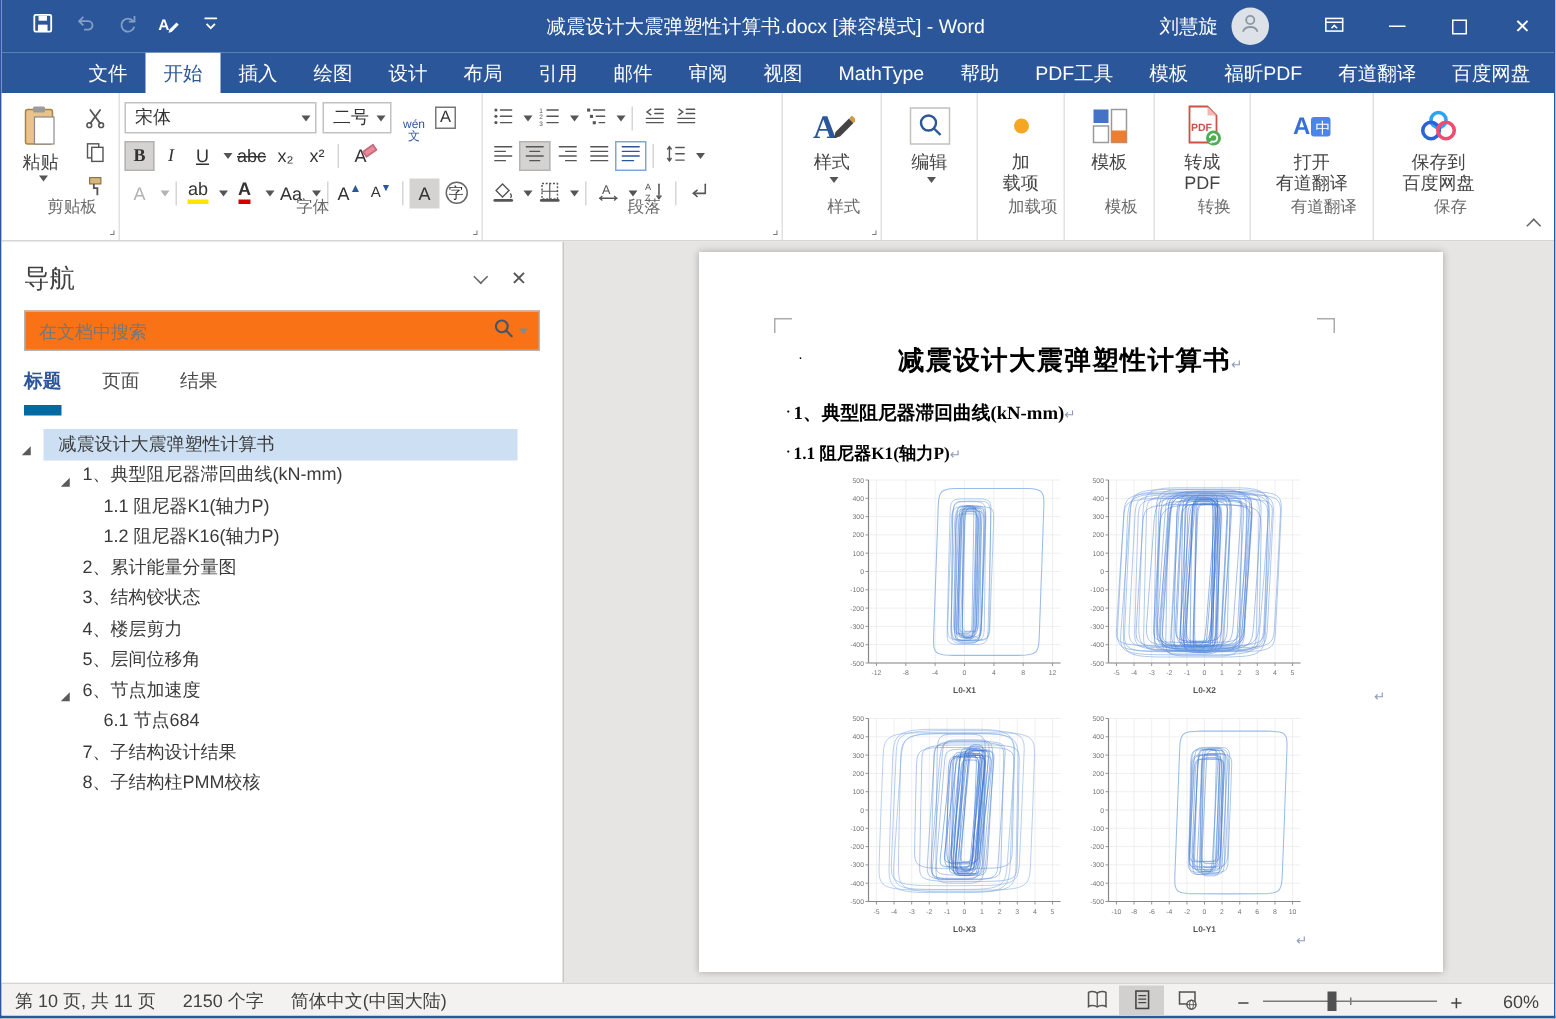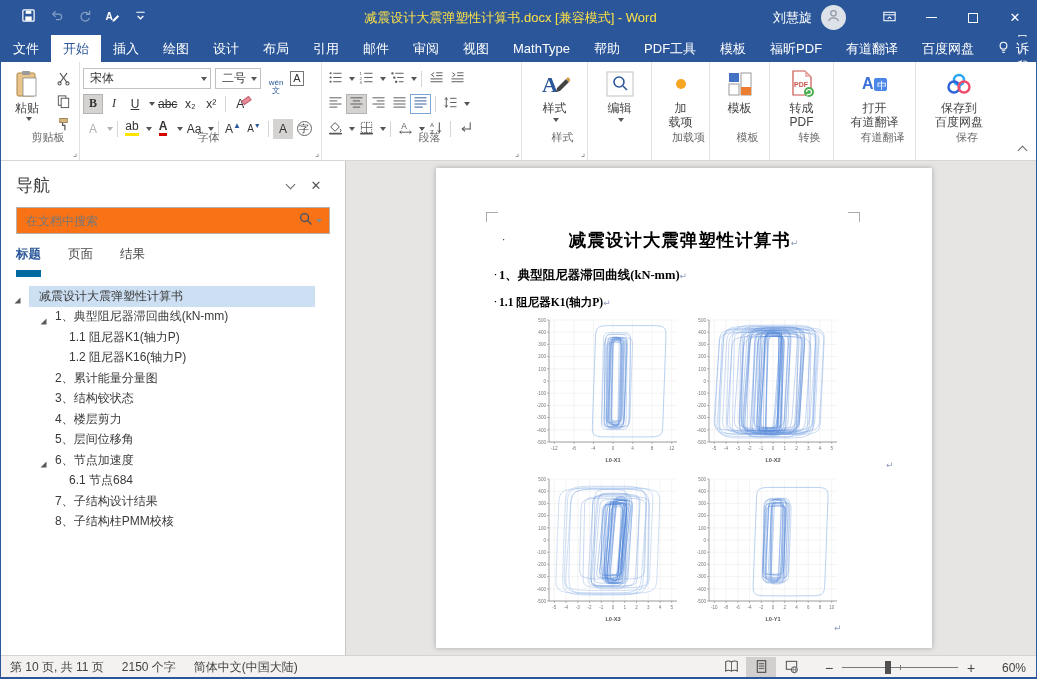--- a/index.html
+++ b/index.html
@@ -7,29 +7,29 @@
   .window{position:relative;width:1037px;height:679px;margin:0 auto;background:#fff;
     font-family:"Liberation Sans","DejaVu Sans",sans-serif;overflow:hidden;
     border-left:1px solid #2b579a;border-right:1px solid #2b579a;border-bottom:2px solid #2b579a;}
   
   .titlebar{height:35px;background:#2b579a;color:#fff;display:flex;align-items:center;position:relative;}
   .qat{display:flex;align-items:center;padding-left:14px;gap:2px;z-index:2;}
   .qbtn{width:26px;height:26px;display:flex;align-items:center;justify-content:center;}
   .qbtn svg{width:15px;height:15px;}
   .dim{opacity:.55;}
   .title-center{position:absolute;left:0;right:16px;top:0;height:35px;display:flex;align-items:center;justify-content:center;
-    font-size:13px;color:#fde047;pointer-events:none;z-index:1;}
+    font-size:13px;color:#ffffff;pointer-events:none;z-index:1;}
   .tb-right{margin-left:auto;display:flex;align-items:center;height:100%;z-index:2;}
   .user-name{font-size:13px;margin-right:9px;}
   .avatar{width:25px;height:25px;border-radius:50%;background:#dde2e8;display:flex;align-items:center;justify-content:center;margin-right:22px;}
   .winbtn{width:42px;height:35px;display:flex;align-items:center;justify-content:center;color:#fff;font-size:13px;}
   .minline{width:11px;height:1px;background:#fff;display:block;}
   .maxbox{width:10px;height:10px;border:1px solid #fff;display:block;}
   
-  .tabrow{height:27px;background:#2b579a;display:flex;align-items:stretch;color:#fff;font-size:13px;}
+  .tabrow{height:27px;background:#2b579a;display:flex;align-items:stretch;color:#fff;font-size:13px;padding-left:46px;}
   .tab{padding:0 12px;display:flex;align-items:center;white-space:nowrap;cursor:default;}
   .tab.active{background:#fff;color:#2b579a;}
   .tellme{display:flex;align-items:center;gap:5px;padding:0 10px;}
   
   .ribbon{height:99px;background:#fff;border-bottom:1px solid #d8d6d4;display:flex;position:relative;font-size:12px;color:#444;}
   .rgroup{position:relative;border-right:1px solid #e3e1df;padding:4px 3px 16px 3px;display:flex;flex-direction:column;}
   .glabel{position:absolute;bottom:15px;left:0;right:0;text-align:center;font-size:11px;color:#6a6a6a;white-space:nowrap;margin-left:16px;}
   .dlaunch{position:absolute;right:2px;bottom:2px;font-size:9px;color:#777;line-height:9px;}
   .bigrow{display:flex;flex:1;}
   .bigbtn{display:flex;flex-direction:column;align-items:center;justify-content:flex-start;padding:3px 4px 0 4px;color:#444;line-height:14px;text-align:center;}
@@ -50,21 +50,21 @@
   .strk{text-decoration:line-through;}
   .colbar{display:inline-block;line-height:11px;padding-bottom:1px;}
   .colbar .bar{display:block;height:3px;margin-top:1px;}
   .phon{display:flex;flex-direction:column;align-items:center;line-height:8px;font-size:8px;color:#2b579a;}
   .abox{border:1px solid #777;padding:0 2px;font-size:11px;line-height:13px;}
   .circ字{border:1px solid #666;border-radius:50%;width:15px;height:15px;font-size:10px;display:flex;align-items:center;justify-content:center;}
   .chevup{width:7px;height:7px;border-right:1.5px solid #666;border-bottom:1.5px solid #666;transform:rotate(-135deg);display:inline-block;}
   .collapse-ribbon{position:absolute;right:10px;bottom:6px;}
   
   .main{display:flex;height:494px;background:#e6e5e4;}
-  .navpane{width:345px;background:#fff;border-right:1px solid #c9c7c5;display:flex;flex-direction:column;flex:none;}
+  .navpane{width:375px;background:#fff;border-right:1px solid #c9c7c5;display:flex;flex-direction:column;flex:none;}
   .navhead{display:flex;align-items:center;padding:13px 16px 4px 15px;}
   .navtitle{font-size:17px;color:#404040;flex:1;}
   .navhbtn{width:26px;display:flex;justify-content:center;align-items:center;color:#666;}
   .chevdown{width:7px;height:7px;border-right:1.5px solid #666;border-bottom:1.5px solid #666;transform:rotate(45deg);display:inline-block;margin-top:-3px;}
   .xmark{font-size:13px;color:#555;}
   .navsearch{margin:6px 15px 0 15px;height:27px;border:1px solid #b5b3b1;display:flex;align-items:center;padding:0 7px;background:#f97316;}
   .navsearch input{border:none;outline:none;flex:1;font-size:12px;color:#444;font-family:inherit;background:transparent;}
   .navsearch input::placeholder{color:#767676;}
   .navtabs{display:flex;padding:12px 0 0 15px;font-size:12.5px;color:#4a4a4a;}
   .navtab{margin-right:27px;padding-bottom:7px;cursor:default;}

